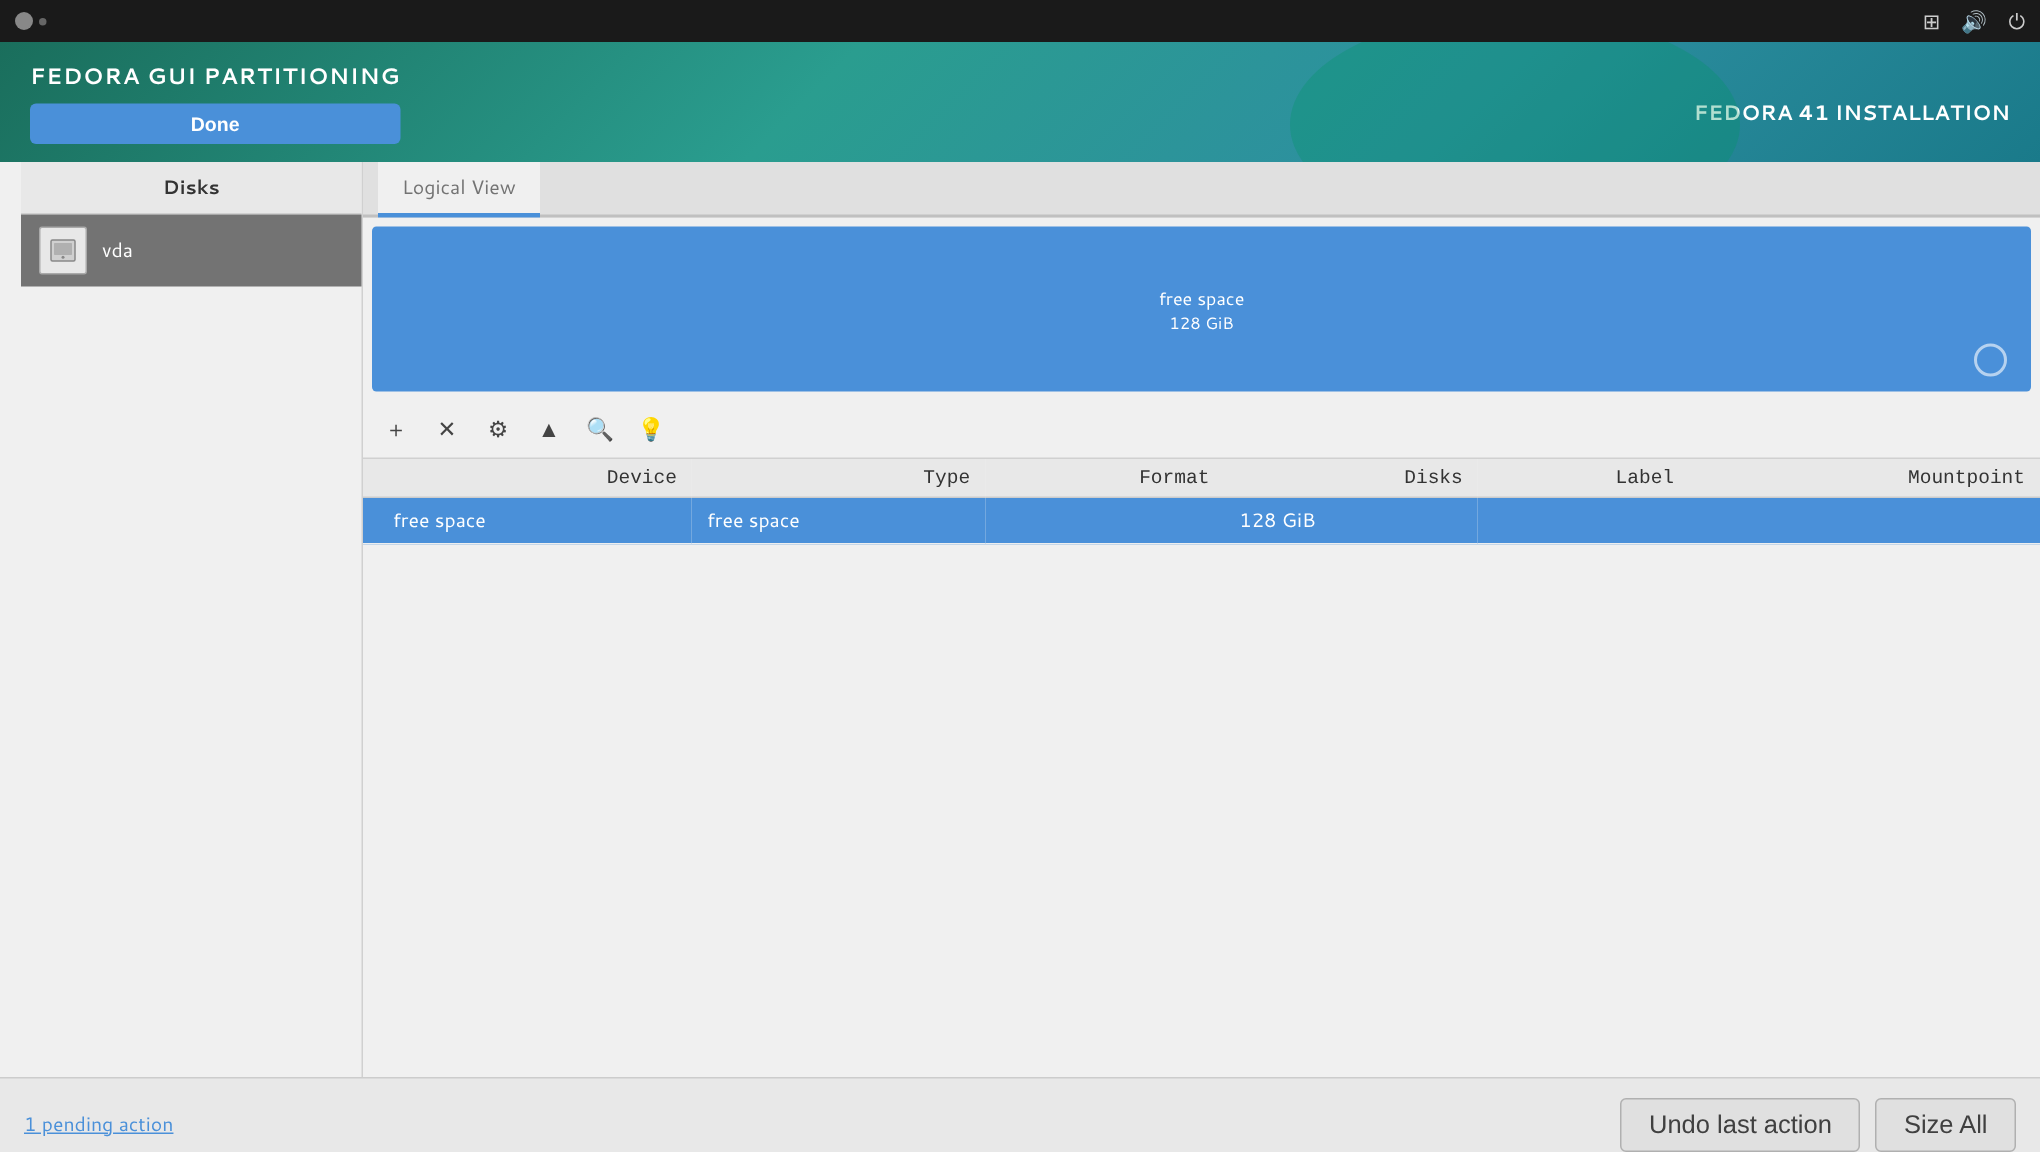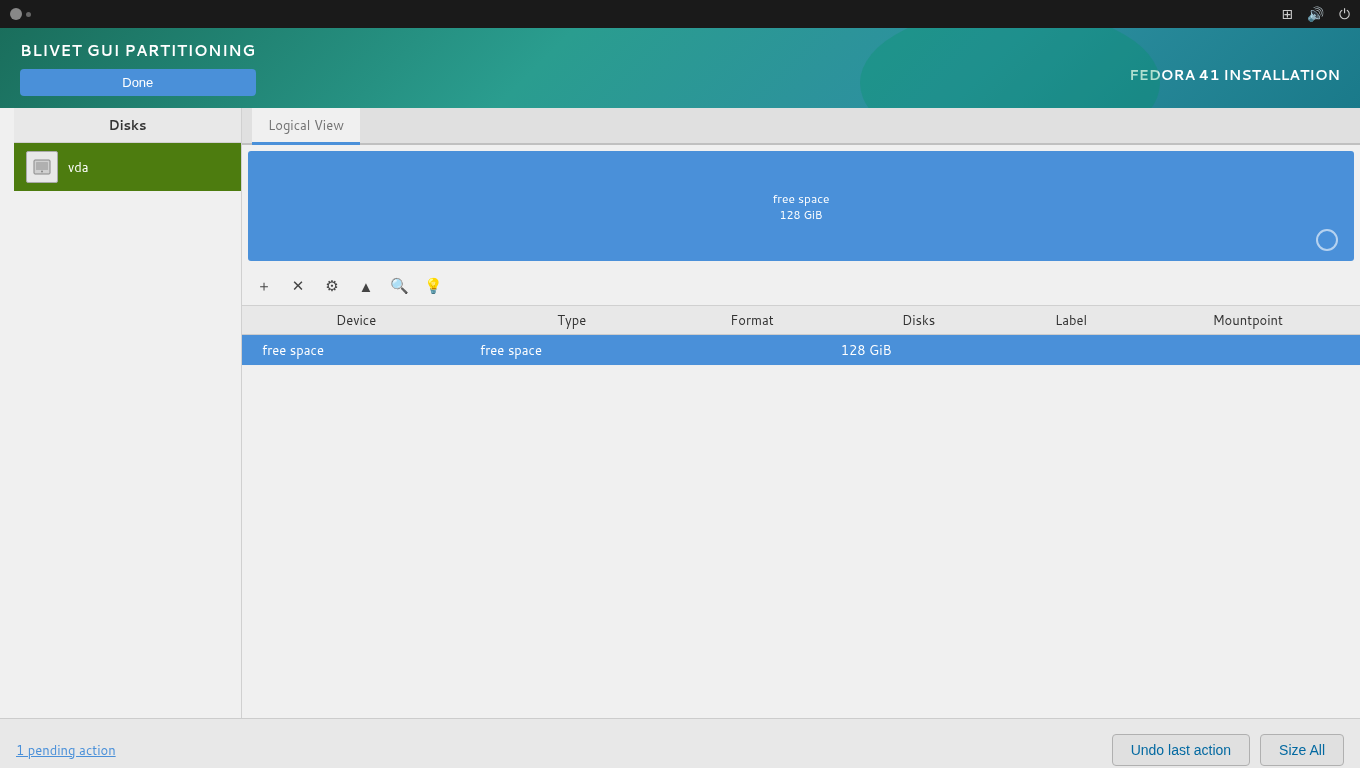--- a/index.html
+++ b/index.html
@@ -87,21 +87,21 @@
       letter-spacing: 0.5px;
     }
     .done-button {
       background: #4a90d9;
       color: white;
       border: none;
       padding: 6px 18px;
       border-radius: 4px;
       font-size: 13px;
       cursor: pointer;
-      font-weight: 400;
+      font-weight: 700;
     }
     .header-right {
       color: white;
       font-size: 14px;
       font-weight: 700;
       margin-top: 13px;
     }
 
     
     .main-content {
@@ -125,21 +125,21 @@
       font-size: 13px;
       color: #333;
       background: #e8e8e8;
       border-bottom: 1px solid #d0d0d0;
     }
     .disk-item {
       display: flex;
       align-items: center;
       padding: 8px 12px;
       gap: 10px;
-      background: #4d7c0f;
+      background: #737373;
       cursor: pointer;
     }
     .disk-icon {
       width: 32px;
       height: 32px;
       background: #e8e8e8;
       border: 1px solid #aaa;
       border-radius: 2px;
       display: flex;
       align-items: center;
@@ -244,25 +244,26 @@
     }
     table {
       width: 100%;
       border-collapse: collapse;
     }
     thead tr {
       background: #e8e8e8;
       border-bottom: 1px solid #ccc;
     }
     thead th {
-      text-align: center;
+      text-align: right;
       padding: 5px 10px;
       font-weight: normal;
       font-size: 13px;
       color: #333;
+      font-family: Liberation Mono, monospace;
     }
     tbody tr {
       border-bottom: 1px solid #eee;
     }
     tbody tr.selected {
       background: #4a90d9;
       color: white;
     }
     tbody tr.selected td {
       color: white;
@@ -295,22 +296,22 @@
     .bottom-buttons {
       display: flex;
       gap: 10px;
     }
     .bottom-btn {
       padding: 7px 18px;
       background: #e0e0e0;
       border: 1px solid #b0b0b0;
       border-radius: 4px;
       cursor: pointer;
-      font-size: 14px;
-      color: #0369a1;
+      font-size: 17px;
+      color: #404040;
     }
   </style>
 </head>
 <body>
 
 <div class="system-bar">
   <div class="system-bar-left">
     <div class="window-controls">
       <div class="win-btn"></div>
       <div class="win-dot"></div>
@@ -318,21 +319,21 @@
   </div>
   <div class="system-bar-right">
     <span class="sys-icon">⊞</span>
     <span class="sys-icon">🔊</span>
     <span class="sys-icon">⏻</span>
   </div>
 </div>
 
 <div class="app-header">
   <div class="header-left">
-    <span class="app-title">BLIVET GUI PARTITIONING</span>
+    <span class="app-title">FEDORA GUI PARTITIONING</span>
     <button class="done-button">Done</button>
   </div>
   <div class="header-right">FEDORA 41 INSTALLATION</div>
 </div>
 
 <div class="main-content">
 
   <div class="sidebar">
     <div class="sidebar-title">Disks</div>
     <div class="disk-item">

